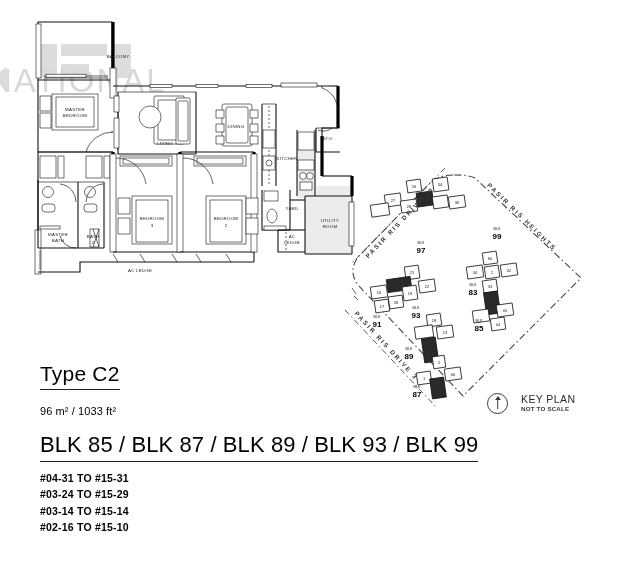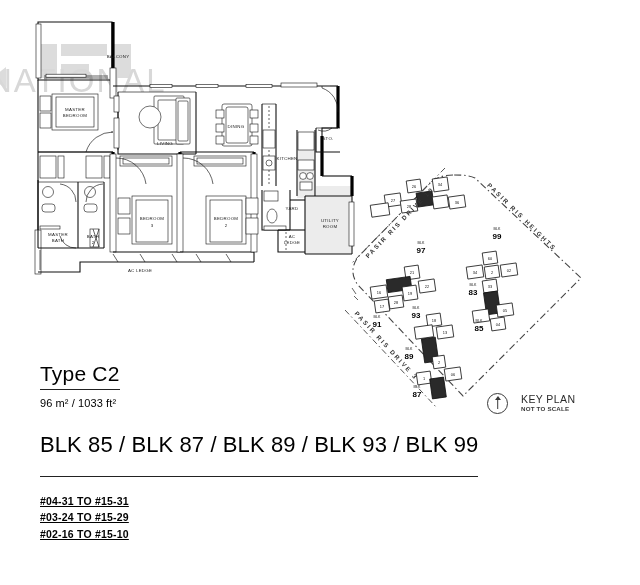--- a/index.html
+++ b/index.html
@@ -37,30 +37,30 @@
   .fp svg{display:block;}
 
   
   .type-block{position:absolute;left:40px;top:362px;width:300px;z-index:20;}
   .type-title{
     font-size:21px;font-weight:400;letter-spacing:.2px;
     padding-bottom:3px;display:inline-block;
     border-bottom:1.6px solid #222;
     text-align:right;
   }
-  .type-area{font-size:11px;margin-top:7px;letter-spacing:.1px;}
+  .type-area{font-size:11px;margin-top:15px;letter-spacing:.1px;}
 
   
   .blk-block{position:absolute;left:40px;top:432px;width:560px;z-index:20;}
   .blk-title{
     font-size:22px;font-weight:400;letter-spacing:.1px;
-    display:inline-block;padding-bottom:18px;
+    display:inline-block;padding-bottom:3px;
     border-bottom:1.6px solid #222;
   }
-  .unit-list{margin-top:16px;text-decoration:underline;}
+  .unit-list{margin-top:8px;}
   .unit-line{font-size:10.5px;line-height:16.4px;letter-spacing:.2px;font-weight:700;}
 
   
   .keyplan{position:absolute;left:345px;top:160px;width:250px;height:250px;z-index:15;}
   .keyplan svg{display:block;}
 
   .kp-legend{
     position:absolute;left:487px;top:388px;width:110px;height:30px;z-index:22;
     display:flex;align-items:center;gap:13px;
   }
@@ -318,20 +318,21 @@
   <div class="type-block">
     <div class="type-title">Type C2</div>
     <div class="type-area">96 m² / 1033 ft²</div>
   </div>
 
   <div class="blk-block">
     <div class="blk-title">BLK 85 / BLK 87 / BLK 89 / BLK 93 / BLK 99</div>
     <div class="unit-list">
       <div class="unit-line">#04-31 TO #15-31</div>
       <div class="unit-line">#03-24 TO #15-29</div>
+      <div class="unit-line">#03-14 TO #15-14</div>
       <div class="unit-line">#02-16 TO #15-10</div>
     </div>
   </div>
 
   <div class="keyplan">
     <svg width="250" height="250" viewBox="0 0 250 250" xmlns="http://www.w3.org/2000/svg">
       <defs>
         <style>
           .bd  { fill:none; stroke:#444; stroke-width:1.1; stroke-dasharray:7 3 1.5 3; }
           .bdx { fill:none; stroke:#555; stroke-width:1.0; stroke-dasharray:6 3 1.5 3; }

